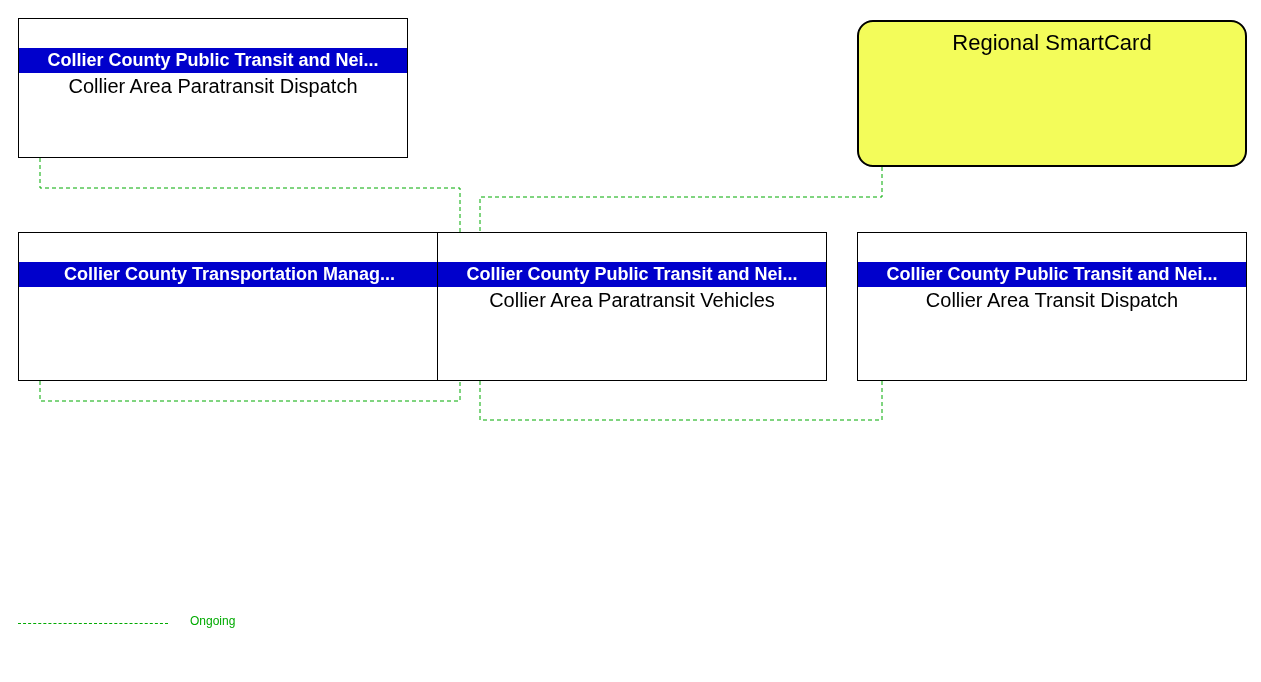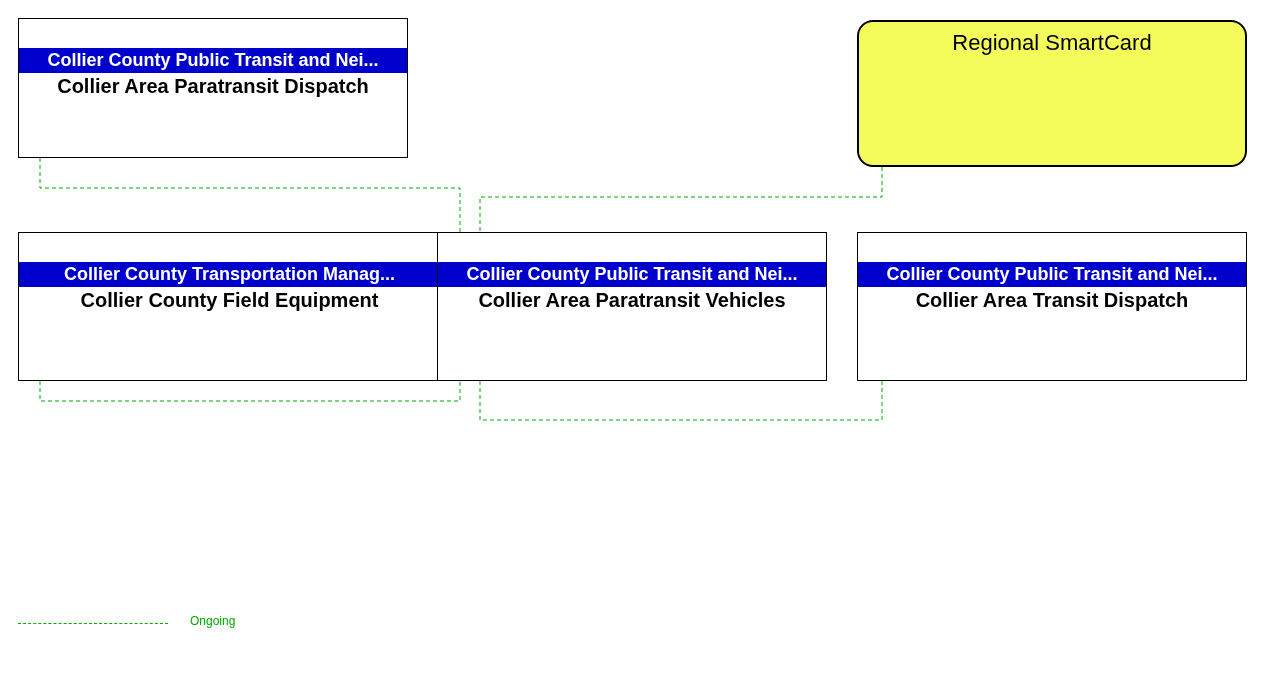--- a/index.html
+++ b/index.html
@@ -28,21 +28,20 @@
     white-space: nowrap;
     overflow: hidden;
     text-overflow: ellipsis;
     margin-top: 29px;
   }
   .box-body {
     color: #000;
     font-size: 20px;
     text-align: center;
     padding: 2px 4px;
-    font-weight: bold;
   }
   .rounded-box {
     position: absolute;
     border: 2px solid #000;
     border-radius: 16px;
     box-sizing: border-box;
     text-align: center;
     font-size: 22px;
     padding-top: 8px;
   }
@@ -85,21 +84,20 @@
   <div class="box-header">Collier County Public Transit and Nei...</div>
   <div class="box-body">Collier Area Paratransit Dispatch</div>
 </div>
 
 <div class="rounded-box" style="left: 857px; top: 20px; width: 390px; height: 147px; background-color: rgb(243, 252, 90);">
   <div>Regional SmartCard</div>
 </div>
 
 <div class="box" style="left:18px; top:232px; width:423px; height:149px;">
   <div class="box-header">Collier County Transportation Manag...</div>
-  <div class="box-body">Collier County Field Equipment</div>
 </div>
 
 <div class="box" style="left:437px; top:232px; width:390px; height:149px;">
   <div class="box-header">Collier County Public Transit and Nei...</div>
   <div class="box-body">Collier Area Paratransit Vehicles</div>
 </div>
 
 <div class="box" style="left:857px; top:232px; width:390px; height:149px;">
   <div class="box-header">Collier County Public Transit and Nei...</div>
   <div class="box-body">Collier Area Transit Dispatch</div>

